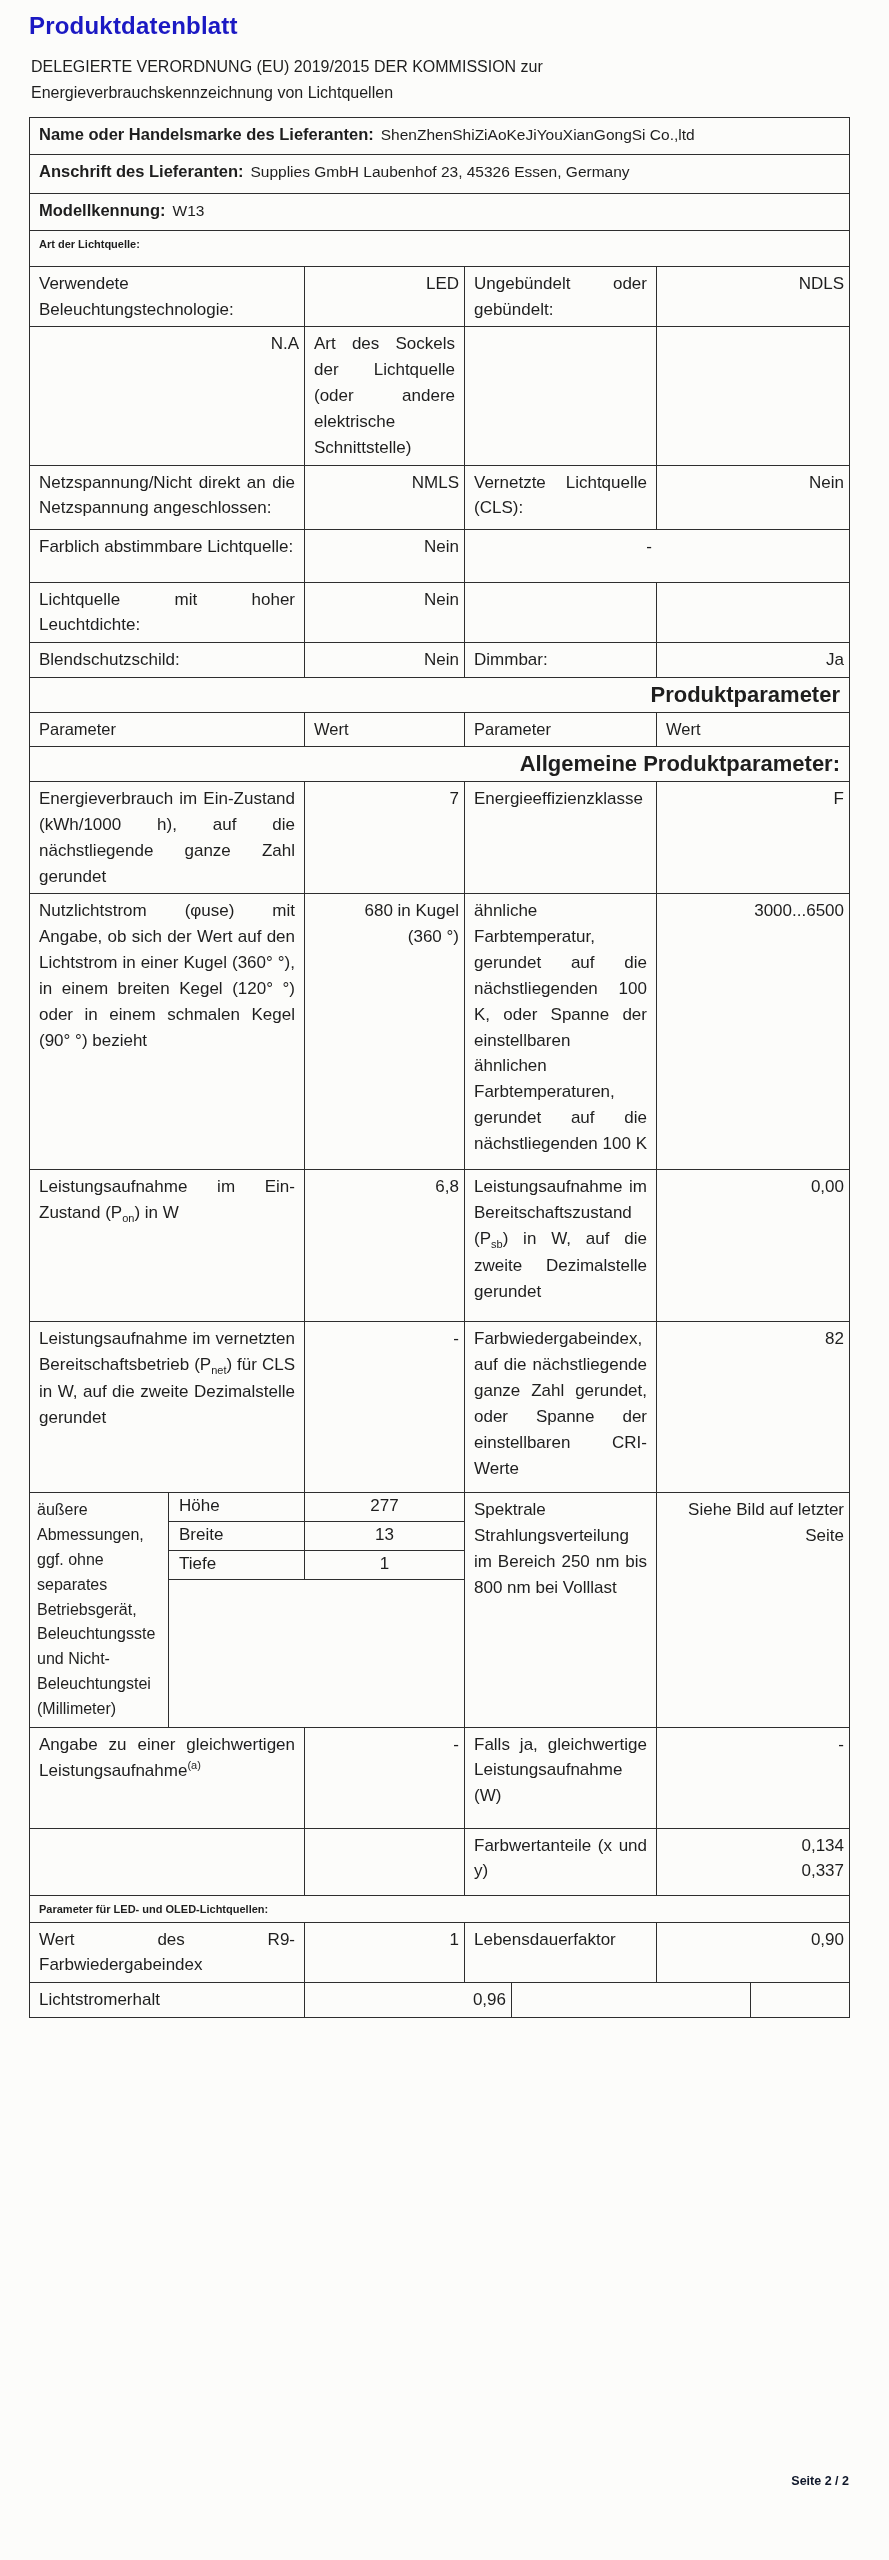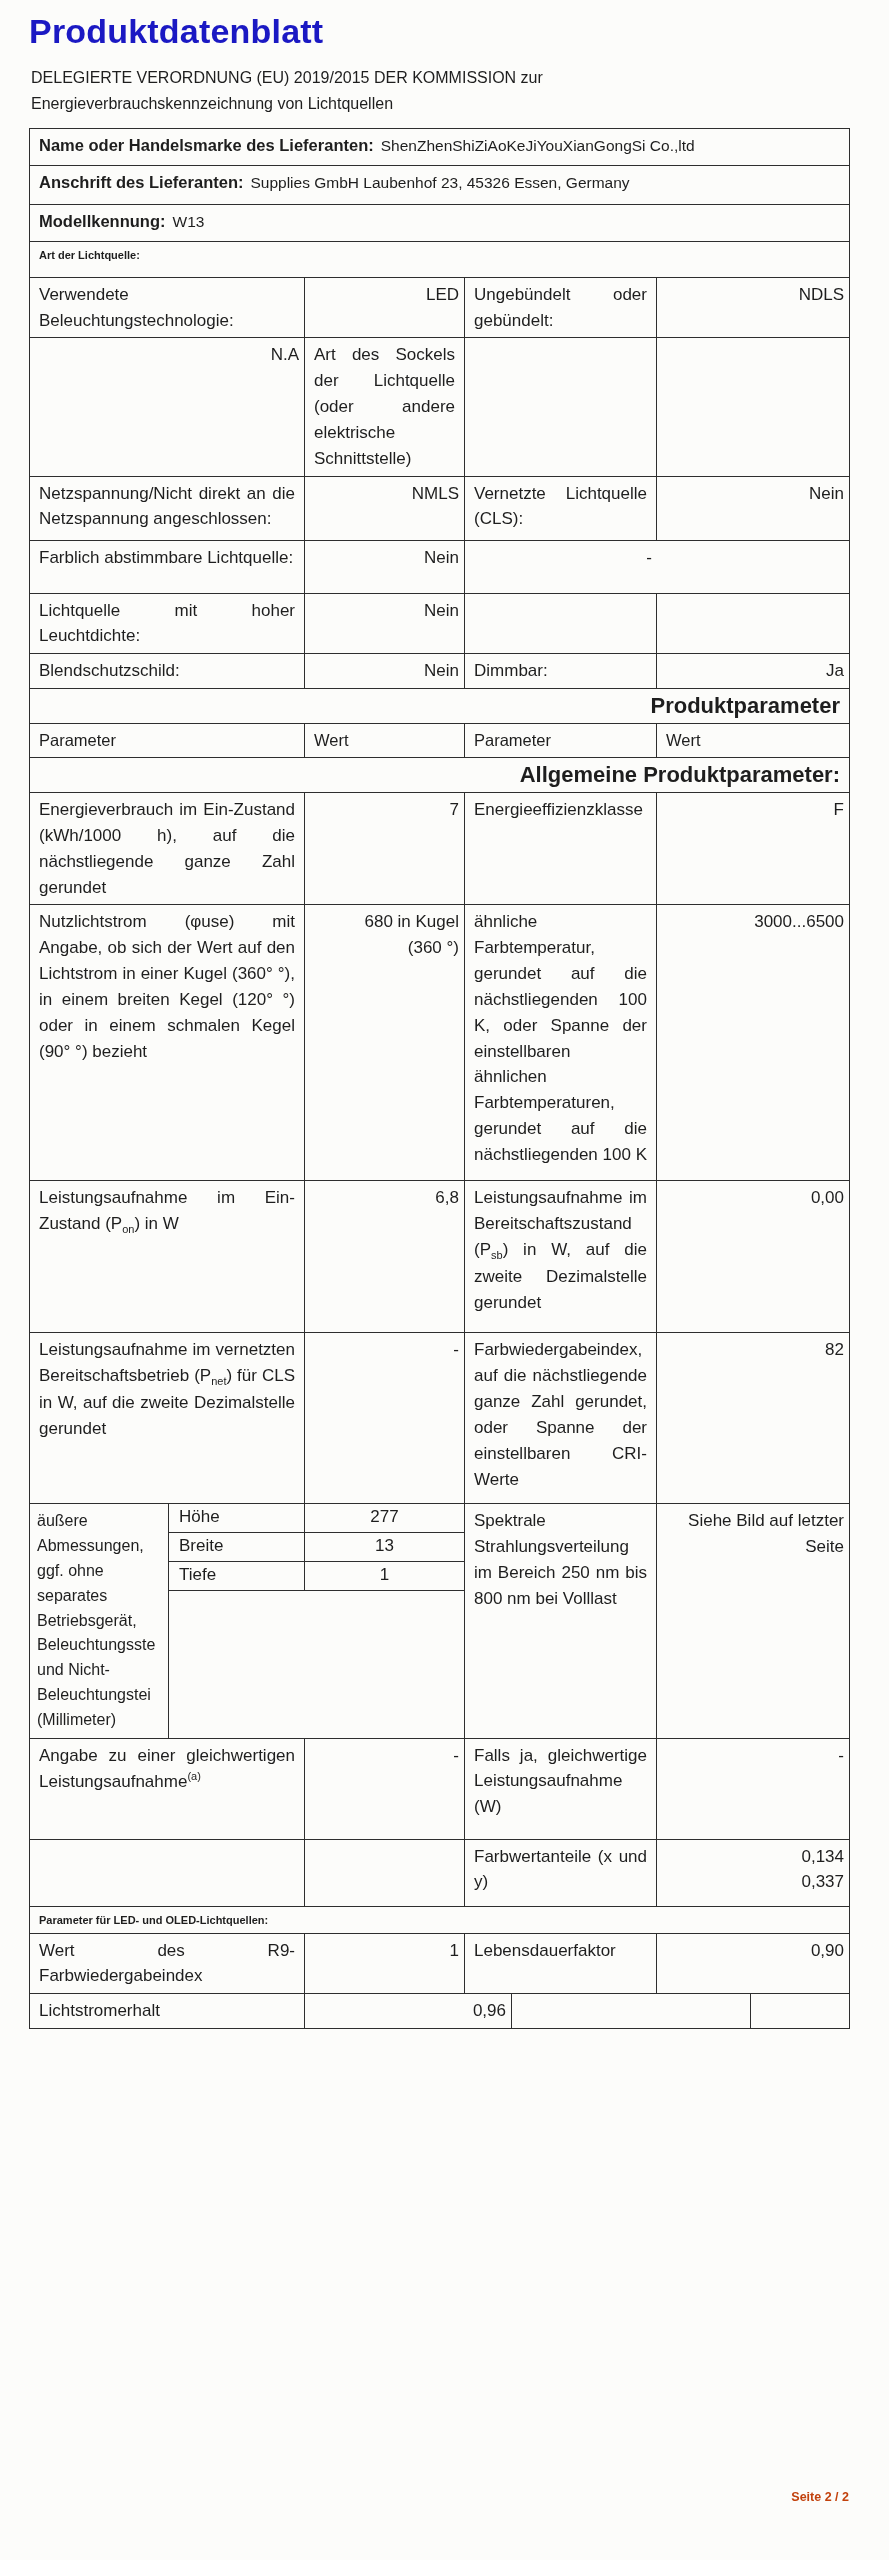--- a/index.html
+++ b/index.html
@@ -4,21 +4,21 @@
 <style>
   * { box-sizing: border-box; }
   html,body { margin:0; padding:0; background:#ffffff; }
   .page {
     position:relative; width:889px; height:2560px;
     background:#fcfcfa; overflow:hidden;
     font-family:"Liberation Sans","DejaVu Sans",sans-serif;
     color:#1e1e1e;
   }
   .content { position:absolute; left:29px; top:10px; width:821px; }
-  .title { margin:2px 0 0 0; font-size:34px; font-weight:bold; color:#1b19c3; letter-spacing:.2px; }
+  .title { margin:2px 0 0 0; font-size:24px; font-weight:bold; color:#1b19c3; letter-spacing:.2px; }
   .subtitle { margin:14px 0 10px 2px; font-size:16px; line-height:1.65; }
   .subtitle span { display:block; }
   .doc { border:1.5px solid #2e2e2e; }
   .row { border-bottom:1.5px solid #2e2e2e; }
   .doc > .row:last-child { border-bottom:none;gap:47px; }
   .kv { padding:7px 9px; }
   .kv .lab { font-weight:bold; font-size:16.5px; }
   .kv .val { font-size:15.5px; margin-left:7px; }
   .sec-left { padding:7px 9px; font-weight:bold; font-size:11px; }
   .sec-center { padding:4px 9px; font-weight:bold; font-size:22px; text-align:right; }
@@ -31,21 +31,21 @@
   .dims { display:grid; grid-template-columns:139px 296px 192px 1fr; }
   .dlabel { border-right:1.5px solid #2e2e2e; padding:5px 7px; font-size:16px; line-height:1.55; overflow-wrap:break-word; }
   .dmid { border-right:1.5px solid #2e2e2e; }
   .drow { display:grid; grid-template-columns:136px 1fr; border-bottom:1.5px solid #2e2e2e; min-height:29px; }
   .dname { border-right:1.5px solid #2e2e2e; padding:3px 10px; font-size:17px; }
   .dval { text-align:center; padding:3px 4px; font-size:17px; }
   sub { font-size:11px; }
   .supref { font-size:11px; vertical-align:super; }
   .footnotes { margin-top:12px; padding-left:2px; font-size:14px; line-height:1.7; }
   .fn sup { font-size:10.5px; }
-  .page-footer { position:absolute; right:40px; bottom:56px; font-size:12.5px; font-weight:bold; color:#c2410c; }
+  .page-footer { position:absolute; right:40px; bottom:72px; font-size:12.5px; font-weight:bold; color:#0f172a; }
 </style>
 </head>
 <body>
 
 <div class="page">
   <div class="content">
 
     <h1 class="title">Produktdatenblatt</h1>
 
     <p class="subtitle">

